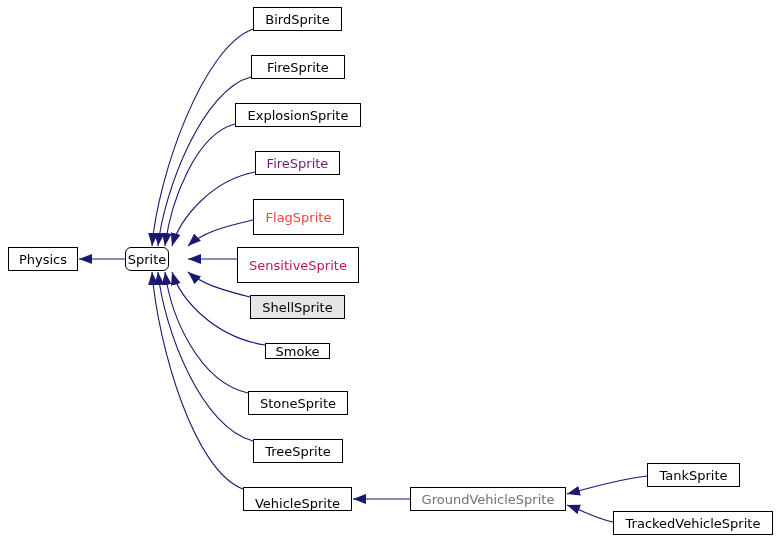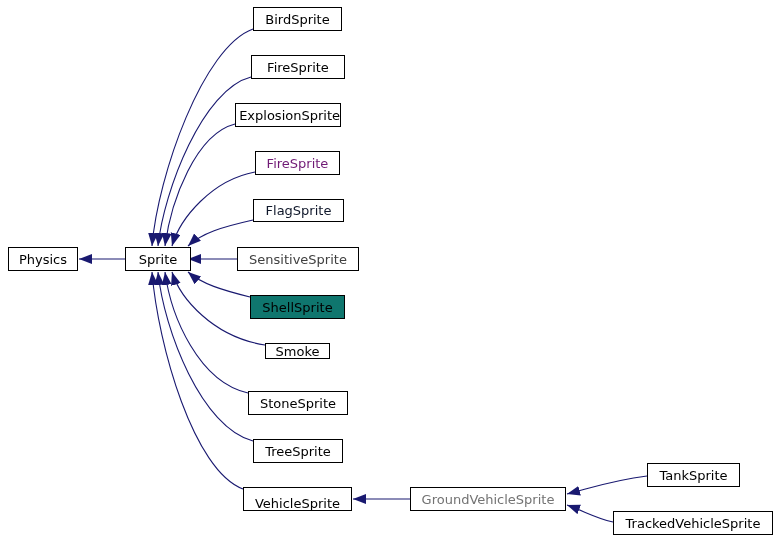--- a/index.html
+++ b/index.html
@@ -44,42 +44,42 @@
         <path d="M 243,489 C 194,471 158,346 152,272" fill="none" stroke="#191970" stroke-width="1.1" marker-end="url(#arrowhead)"></path>
         <path d="M 410,499 L 353,499" fill="none" stroke="#191970" stroke-width="1.1" marker-end="url(#arrowhead)"></path>
         <path d="M 647,476 C 614,480 594,487 567,494" fill="none" stroke="#191970" stroke-width="1.1" marker-end="url(#arrowhead)"></path>
         <path d="M 613,522 C 598,519 586,512 567,505" fill="none" stroke="#191970" stroke-width="1.1" marker-end="url(#arrowhead)"></path>
       </g>
   </svg>
   <div id="nodes">
       <div class="node" style="left: 8px; top: 247px; width: 70px; height: 24px; border-color: rgb(0, 0, 0); background: rgb(255, 255, 255); color: rgb(0, 0, 0); text-align: center;">
         <span>Physics</span>
       </div>
-      <div class="node" style="left: 125px; top: 247px; width: 66px; height: 24px; border-color: rgb(0, 0, 0); background: rgb(255, 255, 255); color: rgb(0, 0, 0);">
+      <div class="node" style="left: 125px; top: 247px; width: 44px; height: 24px; border-color: rgb(0, 0, 0); background: rgb(255, 255, 255); color: rgb(0, 0, 0); border-radius: 6px;">
         <span>Sprite</span>
       </div>
       <div class="node" style="left: 253px; top: 7px; width: 89px; height: 24px; border-color: rgb(0, 0, 0); background: rgb(255, 255, 255); color: rgb(0, 0, 0);">
         <span>BirdSprite</span>
       </div>
       <div class="node" style="left: 251px; top: 55px; width: 94px; height: 24px; border-color: rgb(0, 0, 0); background: rgb(255, 255, 255); color: rgb(0, 0, 0);">
         <span>FireSprite</span>
       </div>
-      <div class="node" style="left: 235px; top: 103px; width: 106px; height: 24px; border-color: rgb(0, 0, 0); background: rgb(255, 255, 255); color: rgb(0, 0, 0); justify-content: flex-end;">
+      <div class="node" style="left: 235px; top: 103px; width: 126px; height: 24px; border-color: rgb(0, 0, 0); background: rgb(255, 255, 255); color: rgb(0, 0, 0);">
         <span>ExplosionSprite</span>
       </div>
       <div class="node" style="left: 255px; top: 151px; width: 85px; height: 24px; border-color: rgb(0, 0, 0); background: rgb(255, 255, 255); color: #701a75;">
         <span>FireSprite</span>
       </div>
-      <div class="node" style="left: 253px; top: 199px; width: 91px; height: 23px; border-color: rgb(0, 0, 0); background: rgb(255, 255, 255); color: #0f172a;">
+      <div class="node" style="left: 253px; top: 199px; width: 91px; height: 36px; border-color: rgb(0, 0, 0); background: rgb(255, 255, 255); color: #ef4444;">
         <span>FlagSprite</span>
       </div>
-      <div class="node" style="left: 237px; top: 247px; width: 122px; height: 24px; border-color: rgb(0, 0, 0); background: rgb(255, 255, 255); color: #404040;">
+      <div class="node" style="left: 237px; top: 247px; width: 122px; height: 36px; border-color: rgb(0, 0, 0); background: rgb(255, 255, 255); color: #be185d;">
         <span>SensitiveSprite</span>
       </div>
-      <div class="node" style="left: 250px; top: 295px; width: 95px; height: 24px; border-color: rgb(0, 0, 0); background: #0f766e; color: rgb(0, 0, 0);">
+      <div class="node" style="left: 250px; top: 295px; width: 95px; height: 24px; border-color: rgb(0, 0, 0); background: #e5e5e5; color: rgb(0, 0, 0);">
         <span>ShellSprite</span>
       </div>
       <div class="node" style="left: 265px; top: 343px; width: 65px; height: 16px; border-color: rgb(0, 0, 0); background: rgb(255, 255, 255); color: rgb(0, 0, 0);">
         <span>Smoke</span>
       </div>
       <div class="node" style="left: 248px; top: 391px; width: 100px; height: 24px; border-color: rgb(0, 0, 0); background: rgb(255, 255, 255); color: rgb(0, 0, 0);">
         <span>StoneSprite</span>
       </div>
       <div class="node" style="left: 253px; top: 439px; width: 90px; height: 24px; border-color: rgb(0, 0, 0); background: rgb(255, 255, 255); color: rgb(0, 0, 0);">
         <span>TreeSprite</span>

